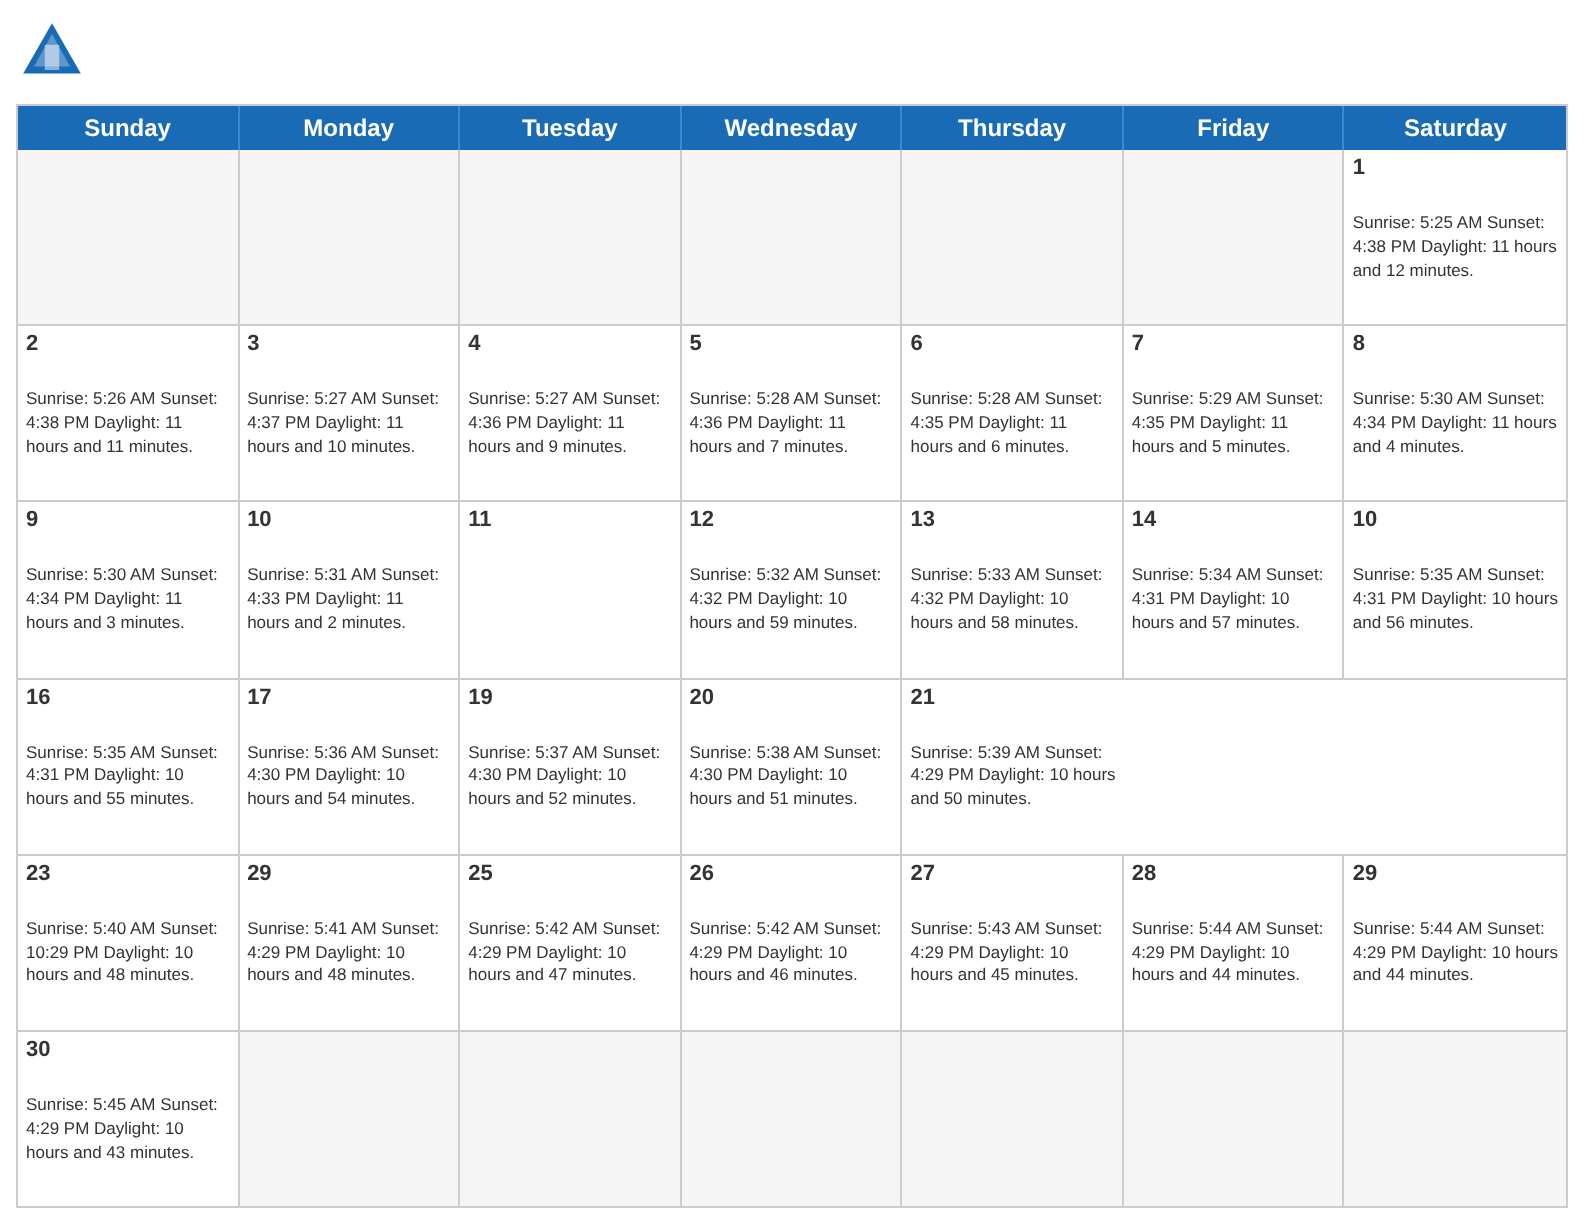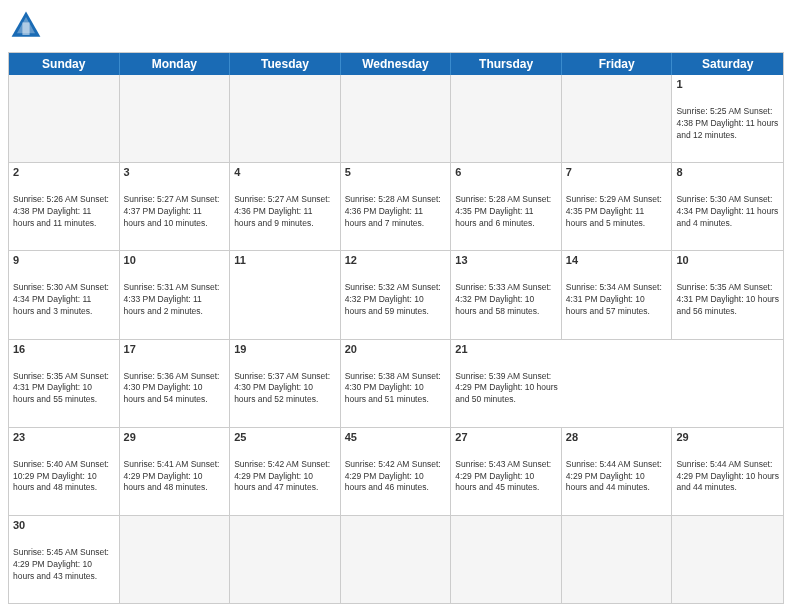--- a/index.html
+++ b/index.html
@@ -284,21 +284,21 @@
 Sunset: 4:29 PM
 Daylight: 10 hours and 48 minutes.</div>
           </div>
           <div class="cal-cell">
             <span class="day-num">25</span>
             <div class="cell-info">Sunrise: 5:42 AM
 Sunset: 4:29 PM
 Daylight: 10 hours and 47 minutes.</div>
           </div>
           <div class="cal-cell">
-            <span class="day-num">45</span>
+            <span class="day-num">26</span>
             <div class="cell-info">Sunrise: 5:42 AM
 Sunset: 4:29 PM
 Daylight: 10 hours and 46 minutes.</div>
           </div>
           <div class="cal-cell">
             <span class="day-num">27</span>
             <div class="cell-info">Sunrise: 5:43 AM
 Sunset: 4:29 PM
 Daylight: 10 hours and 45 minutes.</div>
           </div>

